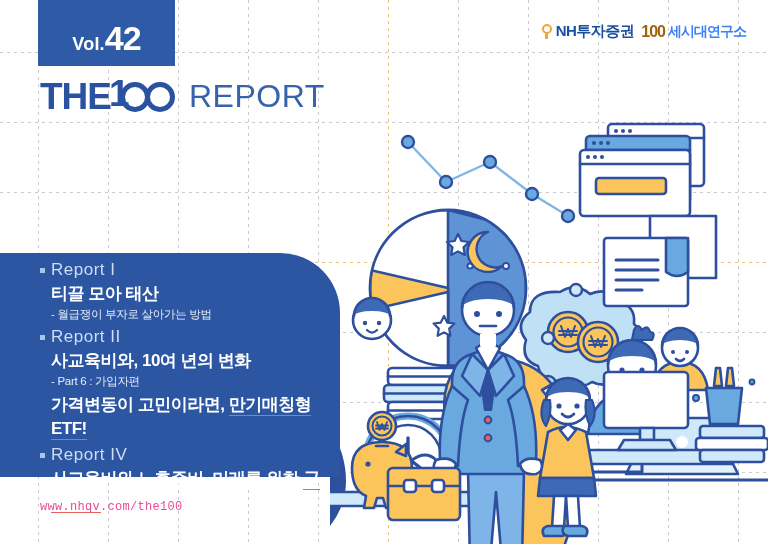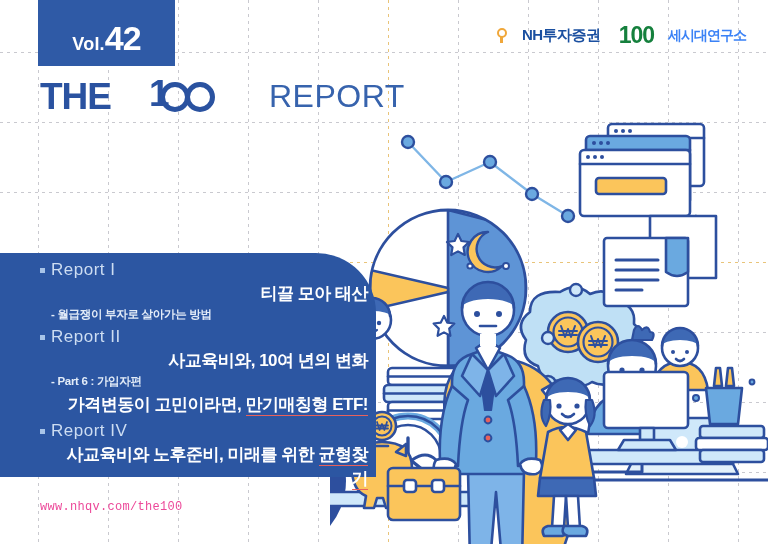--- a/index.html
+++ b/index.html
@@ -22,50 +22,50 @@
   .grid-h.accent{background-image:linear-gradient(to right,#e9c479 0 3px,transparent 3px 7px);}
 
   
   .vol-box{position:absolute;left:38px;top:0;width:137px;height:66px;background:#2f5aa6;
     display:flex;align-items:flex-end;justify-content:center;padding-bottom:8px;box-sizing:border-box;}
   .vol-text{color:#fff;letter-spacing:.2px;white-space:nowrap;}
   .vol-text .v{font-size:18px;font-weight:bold;}
   .vol-text .n{font-size:34px;font-weight:bold;letter-spacing:-1px;}
 
   
-  .masthead{position:absolute;left:40px;top:76px;display:flex;align-items:center;height:40px;gap:40px;}
+  .masthead{position:absolute;left:40px;top:76px;display:flex;align-items:center;height:40px;}
   .mast-the{font-size:37px;font-weight:bold;color:#2a52a0;letter-spacing:-1px;line-height:1;}
   .mast-100{position:relative;width:74px;height:40px;margin-left:-2px;}
   .mast-100 .one{position:absolute;left:0;top:-1px;font-size:37px;font-weight:bold;color:#2a52a0;line-height:1;}
   .mast-100 .o{position:absolute;top:6px;width:30px;height:30px;border:5px solid #2a52a0;border-radius:50%;box-sizing:border-box;}
   .mast-100 .o1{left:11px;}
   .mast-100 .o2{left:36px;}
   .mast-rep{font-size:32px;color:#3763ad;letter-spacing:.5px;margin-left:6px;line-height:1;}
 
   
-  .brand{position:absolute;right:22px;top:22px;display:flex;align-items:center;gap:14px;
+  .brand{position:absolute;right:22px;top:22px;display:flex;align-items:center;gap:3px;
     filter:blur(.25px);}
   .brand-mark{width:12px;height:15px;position:relative;}
   .brand-mark .ring{position:absolute;left:1px;top:0;width:10px;height:10px;border:2.5px solid #f0a73a;border-radius:50%;box-sizing:border-box;}
   .brand-mark .stem{position:absolute;left:4.5px;top:8px;width:3px;height:7px;background:#f0a73a;}
   .brand-nh{font-size:15px;font-weight:bold;color:#1a4fa0;letter-spacing:-.5px;}
   .brand-sub{font-size:14px;font-weight:bold;color:#3b82f6;letter-spacing:-1px;}
-  .brand-100{font-size:23px;font-weight:bold;color:#15803d;letter-spacing:-1px;margin-left:4px;}
+  .brand-100{font-size:16px;font-weight:bold;color:#a16207;letter-spacing:-1px;margin-left:4px;}
 
   
-  .panel{position:absolute;left:0;top:253px;width:376px;height:224px;background:#2c56a2;
+  .panel{position:absolute;left:0;top:253px;width:340px;height:224px;background:#2c56a2;
     border-top-right-radius:60px;border-bottom-right-radius:0;}
   .panel-inner{position:absolute;left:40px;top:6px;right:8px;}
   .rep-group{margin-bottom:3px;}
   .rep-head{display:flex;align-items:center;gap:6px;}
   .bullet{width:5px;height:5px;background:#a8c4e8;display:inline-block;flex:0 0 auto;}
   .rep-label{font-size:17px;color:#cdddf2;letter-spacing:.5px;line-height:1.35;}
-  .rep-title{font-size:17px;font-weight:bold;color:#ffffff;letter-spacing:-.5px;line-height:1.4;margin-left:11px;text-align:right;}
+  .rep-title{font-size:17px;font-weight:bold;color:#ffffff;letter-spacing:-.5px;line-height:1.4;margin-left:11px;}
   .rep-title .ul{border-bottom:1.5px solid #e8615c;padding-bottom:1px;}
-  .rep-sub{font-size:11.5px;font-weight:bold;color:#e3ecf8;letter-spacing:-.3px;margin-left:11px;line-height:1.5;}
+  .rep-sub{font-size:11.5px;font-weight:normal;color:#e3ecf8;letter-spacing:-.3px;margin-left:11px;line-height:1.5;}
 
   .site-url{position:absolute;left:40px;top:500px;font-size:12px;color:#ec4899;letter-spacing:.3px;font-family:Liberation Mono, monospace;}
   .illo-wide{position:absolute;left:330px;top:120px;width:438px;height:424px;}
 </style>
 </head>
 <body>
 
 <div class="page">
 
   <div>

